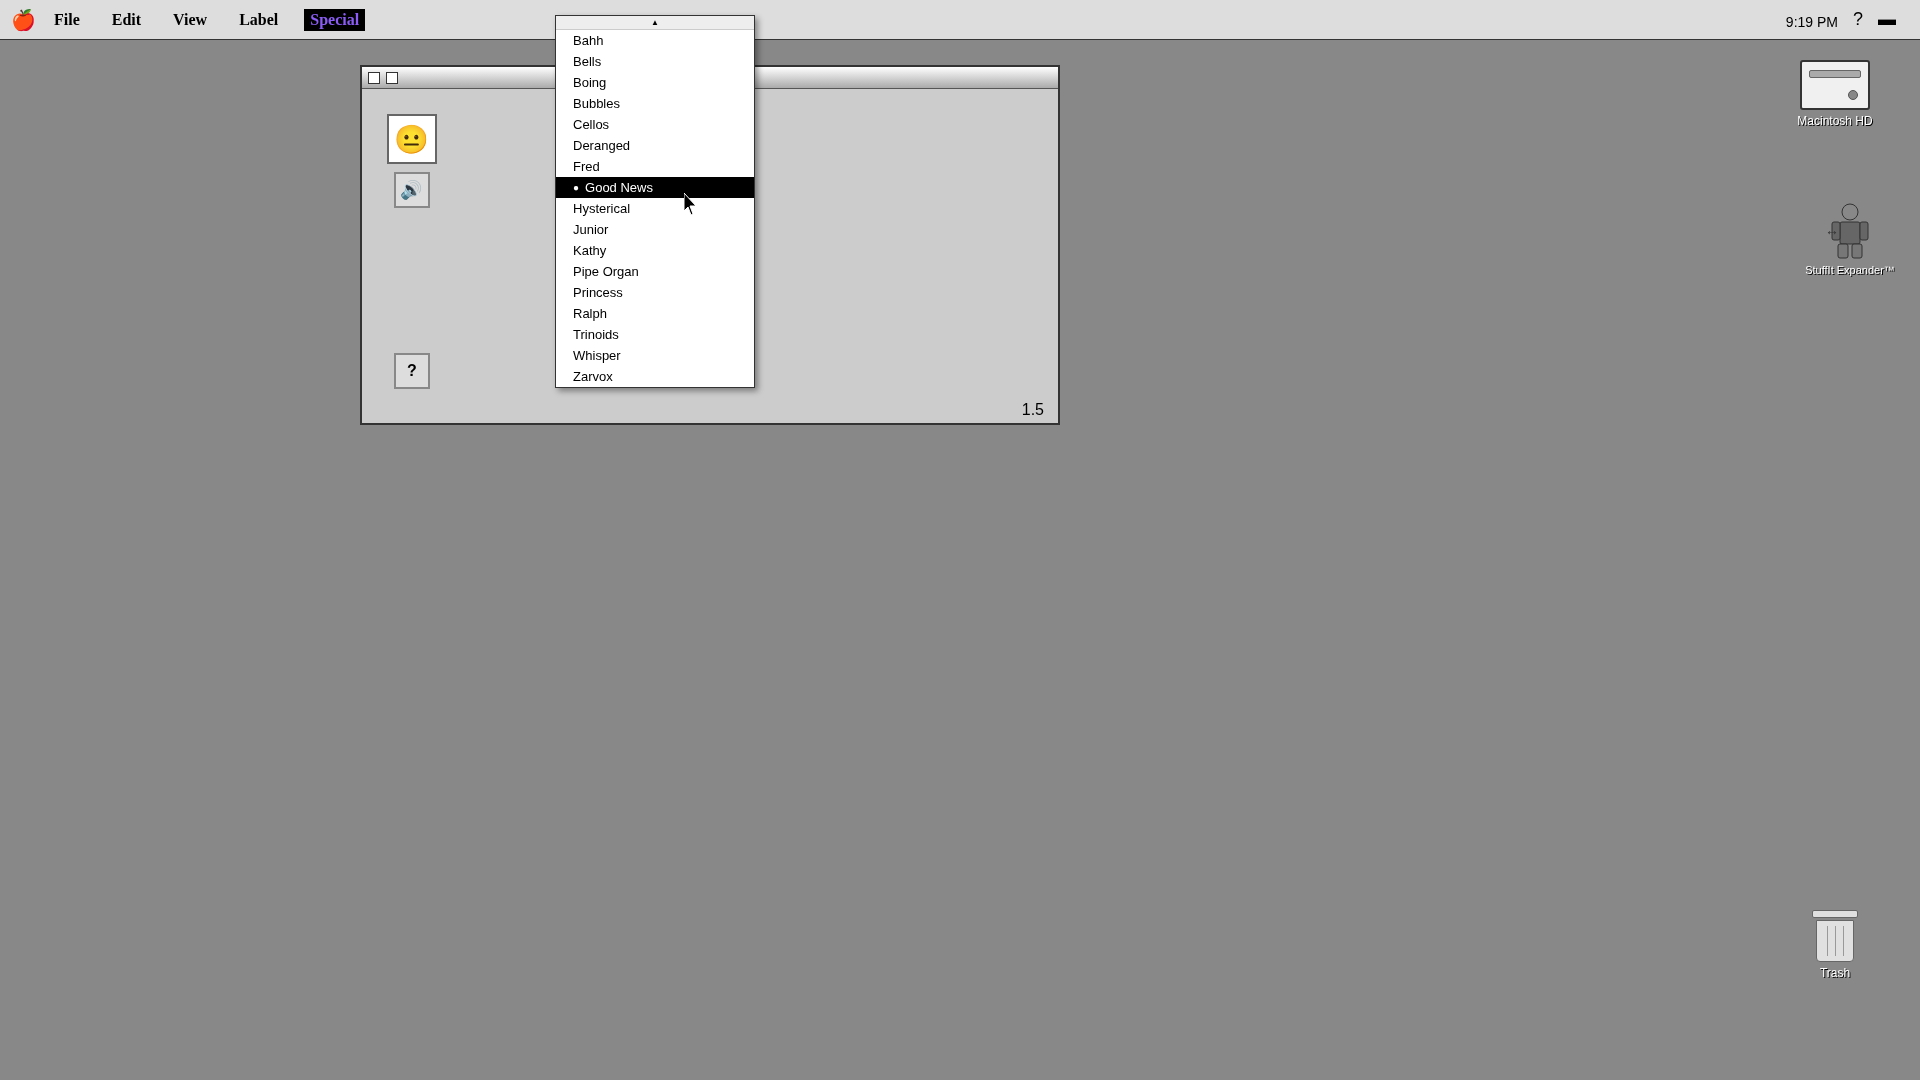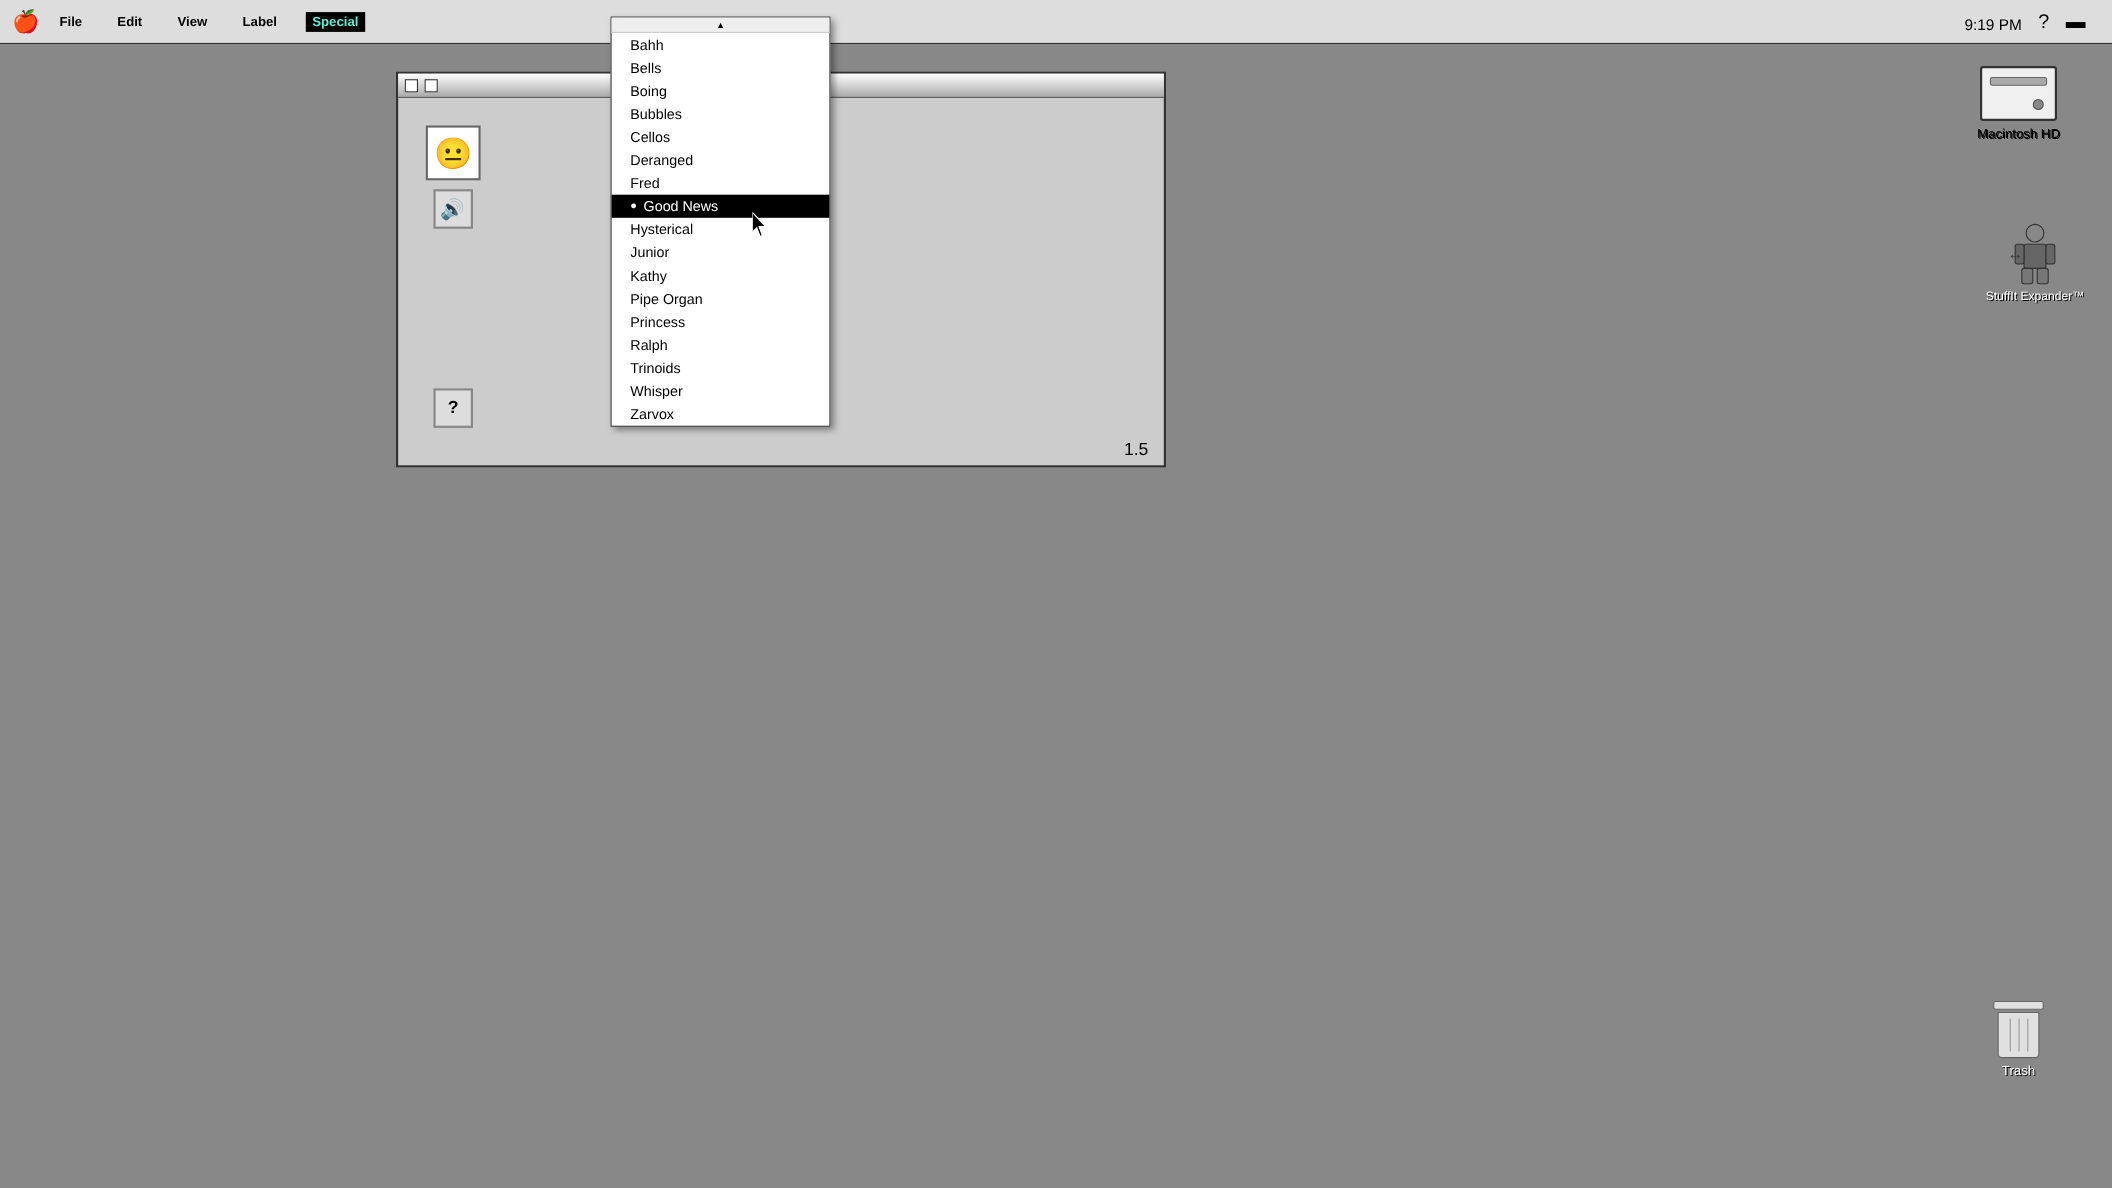--- a/index.html
+++ b/index.html
@@ -37,32 +37,33 @@
       margin-right: 10px;
     }
 
     .apple-logo {
       font-size: 20px;
     }
 
     .menu-items {
       display: flex;
       gap: 20px;
-      font-size: 12px;
+      font-size: 16px;
       font-weight: bold;
+      font-family: Liberation Serif, serif;
     }
 
     .menu-item {
       cursor: pointer;
       padding: 2px 6px;
     }
 
     .menu-item.active {
       background: #000;
-      color: #5eead4;
+      color: #8b5cf6;
     }
 
     .menubar-right {
       position: absolute;
       right: 24px;
       display: flex;
       align-items: flex-end;
       gap: 15px;
       font-size: 14px;
     }
@@ -119,21 +120,21 @@
       background: #888;
       border-radius: 50%;
       border: 1px solid #555;
       position: absolute;
       bottom: 8px;
       right: 10px;
     }
 
     .hd-label {
       font-size: 12px;
-      color: #000000;
+      color: #ffffff;
       text-align: center;
       text-shadow: 1px 1px #000;
     }
 
     
     .stuffit-icon {
       position: absolute;
       top: 200px;
       right: 20px;
       display: flex;

